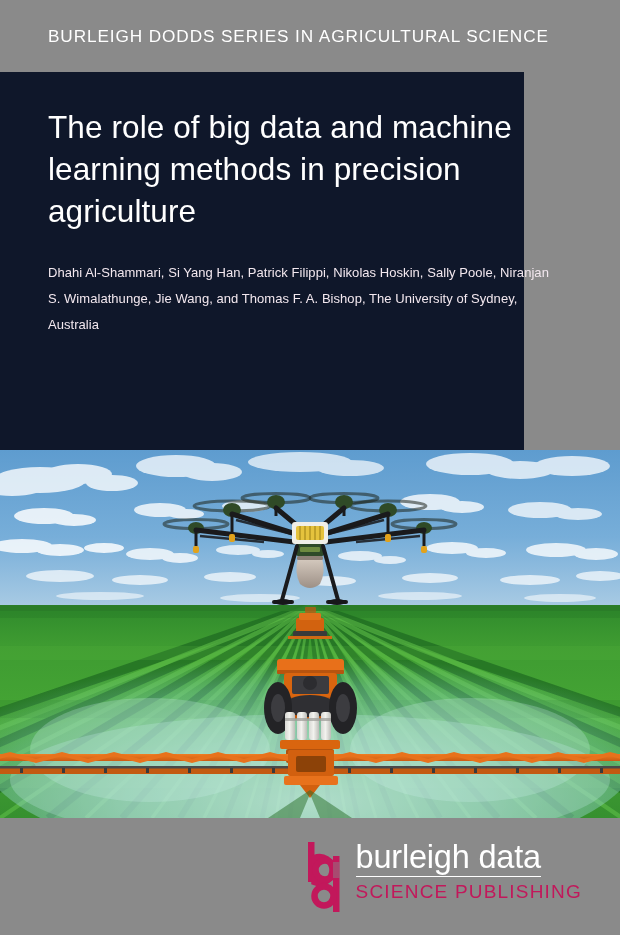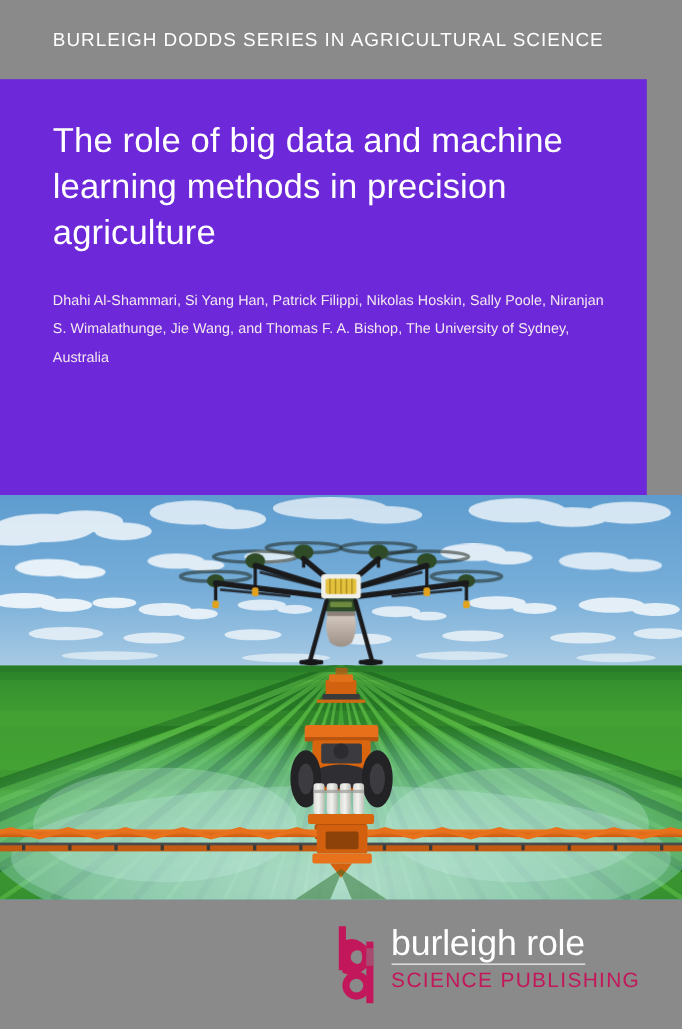--- a/index.html
+++ b/index.html
@@ -34,23 +34,23 @@
     letter-spacing: 0.9px;
     font-weight: 400;
     padding-left: 48px;
     white-space: nowrap;
   }
 
   
   .title-block {
     position: absolute;
     left: 0; top: 72px;
-    width: 588px;
+    width: 524px;
     height: 378px;
-    background: #6d28d9;
+    background: #0f172a;
   }
   .book-title {
     position: absolute;
     left: 48px;
     top: 34px;
     width: 520px;
     color: #ffffff;
     font-size: 31.5px;
     line-height: 42px;
     font-weight: 300;
@@ -502,20 +502,20 @@
           <g fill="#c2185b">
             <rect x="27" y="16" width="6.5" height="56"></rect>
             <circle cx="18" cy="56" r="9.5" fill="none" stroke="#c2185b" stroke-width="6.5"></circle>
           </g>
 
           <rect x="27" y="22" width="6.5" height="16" fill="#8a8a8a" opacity="0.45"></rect>
         </svg>
       </div>
 
       <div class="logo-words">
-        <div class="logo-line1">burleigh role</div>
+        <div class="logo-line1">burleigh data</div>
         <div class="logo-line2">SCIENCE  PUBLISHING</div>
       </div>
 
     </div>
   </div>
 
 </div>
 
 </body></html>

